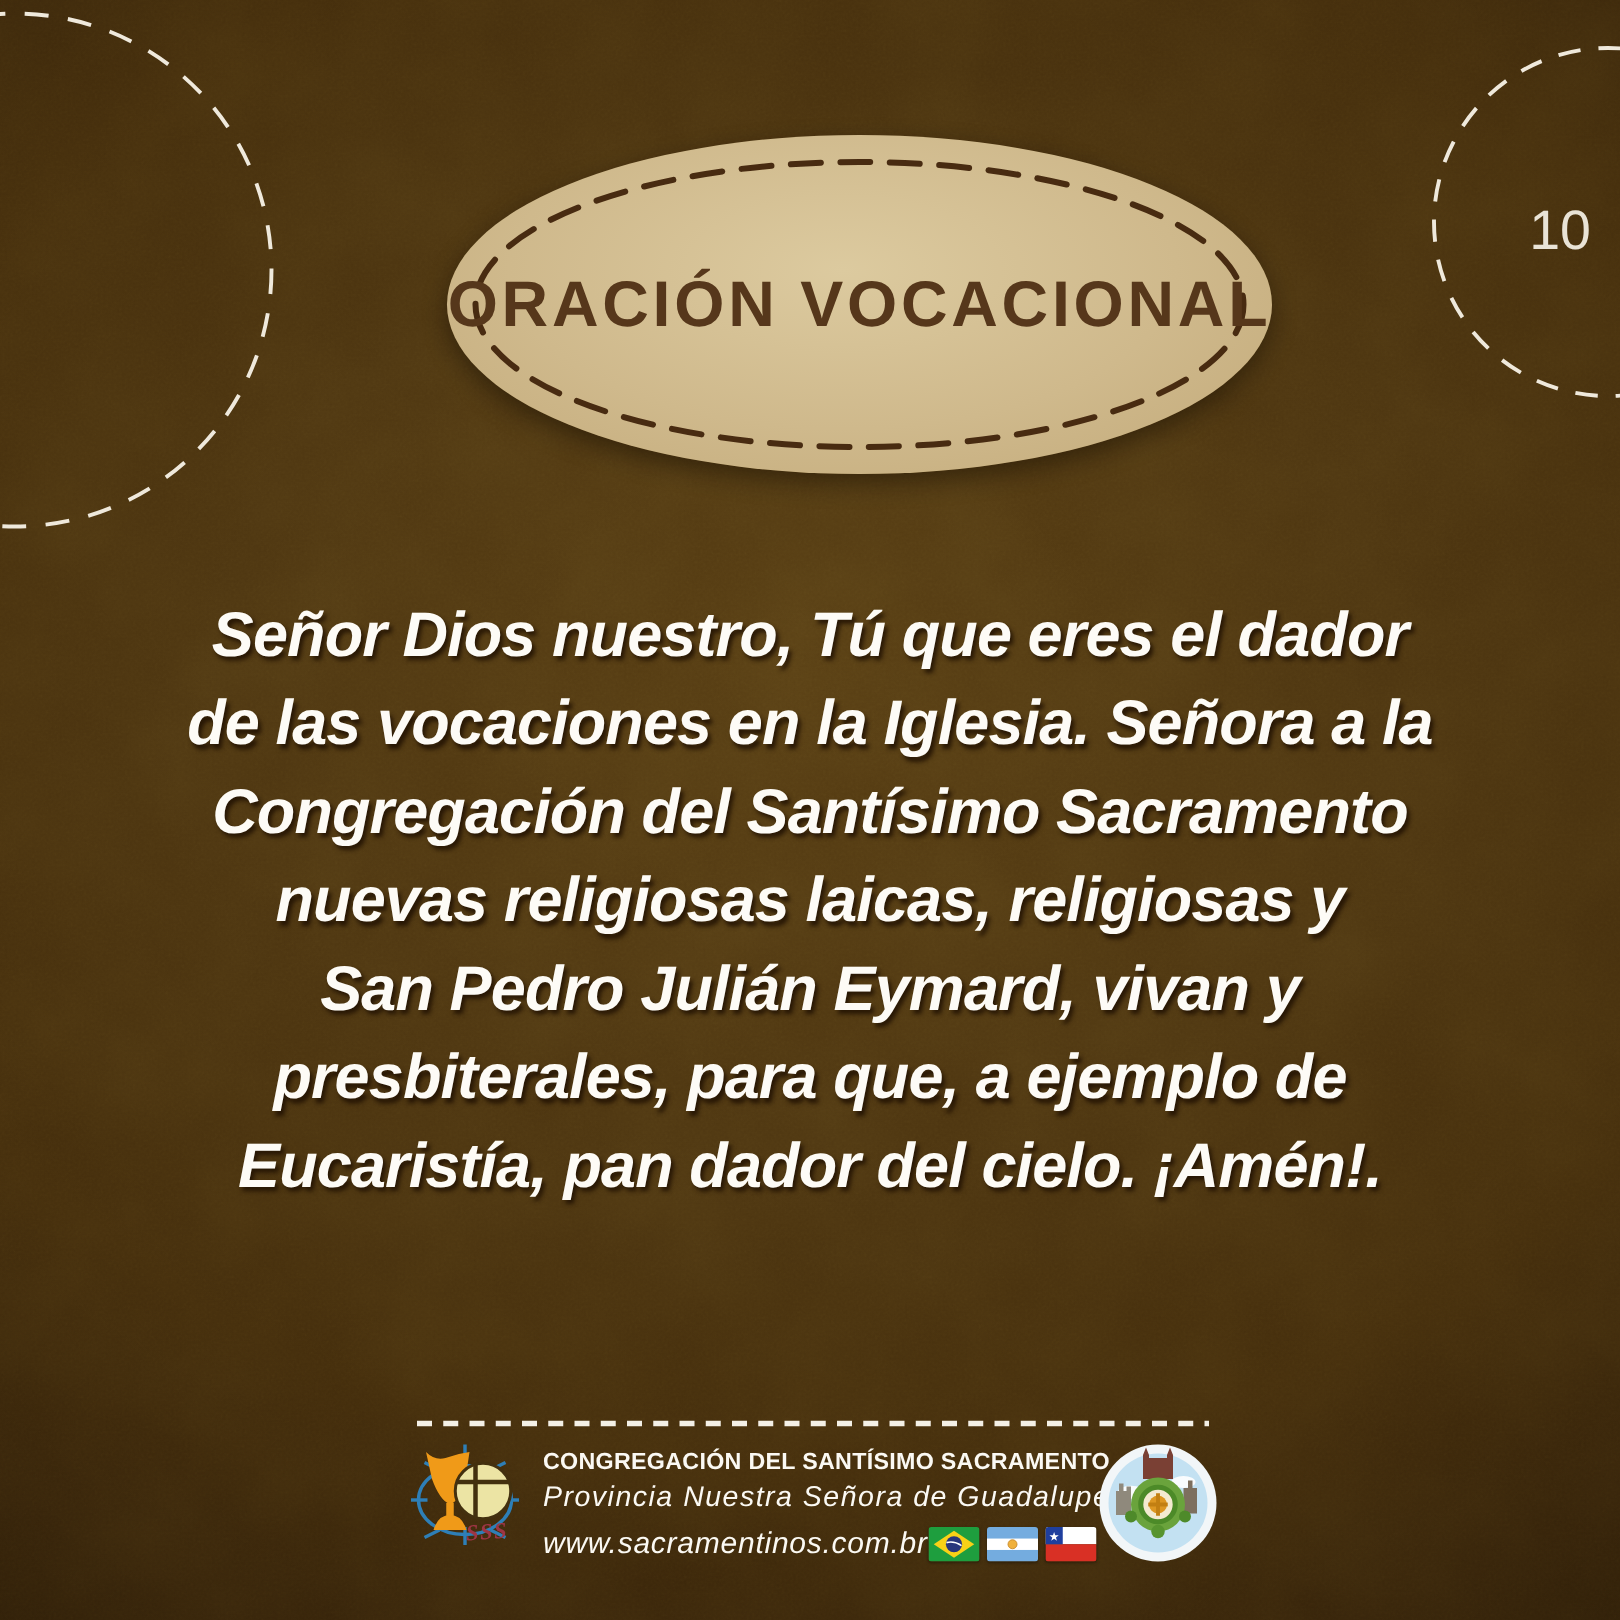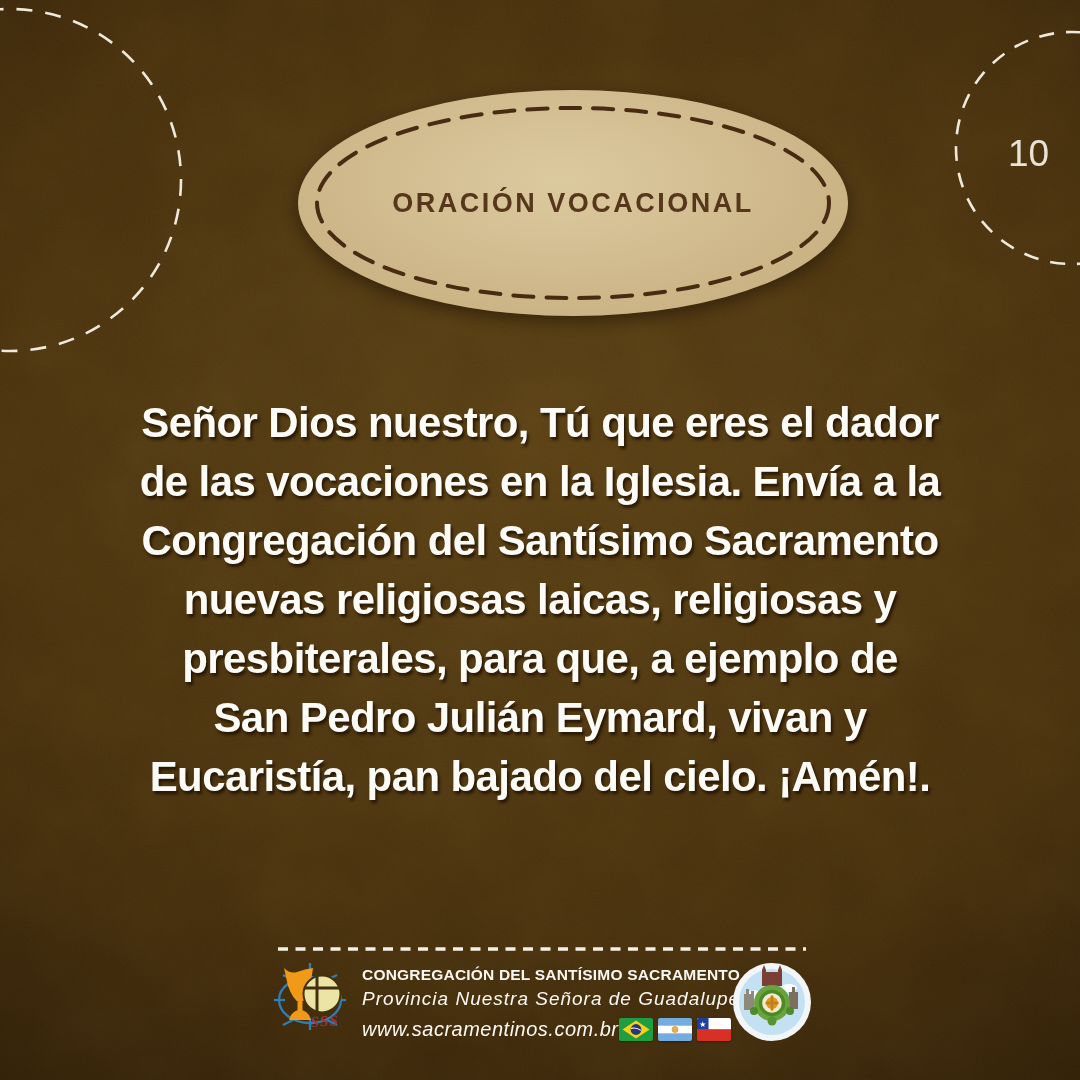--- a/index.html
+++ b/index.html
@@ -20,39 +20,39 @@
   .badge{
     position:absolute;left:298px;top:90px;width:550px;height:226px;
     border-radius:50%;
     background:radial-gradient(ellipse at 48% 40%, #dcca9f 0%, #cfb98c 55%, #c2a978 100%);
     box-shadow:0 6px 16px rgba(15,8,0,.45);
   }
   .badge-dash{position:absolute;inset:0;}
   .badge-text{
     position:absolute;inset:0;display:flex;flex-direction:column;
     align-items:center;justify-content:center;gap:8px;
-    color:#56371b;font-weight:700;font-size:27px;letter-spacing:2.5px;
+    color:#56371b;font-weight:700;font-size:43px;letter-spacing:2.5px;
     text-align:center;
   }
   .badge-text div{line-height:50px;}
 
   
   .page-number{
     position:absolute;left:1008px;top:133px;width:64px;
-    color:#e9e3d6;font-size:37px;font-weight:400;text-align:left;
+    color:#e9e3d6;font-size:37px;font-weight:400;text-align:center;
   }
 
   
   .prayer{
     position:absolute;left:36px;right:36px;top:393px;
     text-align:center;color:#fdfbf6;font-weight:700;font-size:42px;
     line-height:59px;letter-spacing:-0.6px;
     text-shadow:2px 3px 3px rgba(32,16,2,.85);
   }
-  .prayer .line{white-space:nowrap;}
+  .prayer .line{white-space:nowrap;font-style:italic;}
 
   
   .footer{position:absolute;left:270px;top:944px;width:542px;}
   .footer-sep{display:block;}
   .footer-row{display:flex;align-items:center;margin-top:4px;}
   .footer-logo-left{flex:0 0 auto;margin-left:-4px;}
   .footer-texts{flex:1 1 auto;margin-left:8px;color:#fbf9f3;min-width:0;}
   .org-name{font-size:15.5px;font-weight:700;letter-spacing:.2px;line-height:22px;white-space:nowrap;}
   .province{font-size:19px;font-style:italic;letter-spacing:1px;line-height:26px;white-space:nowrap;}
   .site-row{display:flex;align-items:center;margin-top:6px;}
@@ -93,26 +93,26 @@
   <svg class="badge-dash" width="550" height="226" viewBox="0 0 550 226">
     <ellipse cx="275" cy="113" rx="256" ry="95" fill="none" stroke="#482b11" stroke-width="4" stroke-dasharray="20 13" stroke-linecap="round"></ellipse>
   </svg>
   <div class="badge-text">
     <div>ORACIÓN VOCACIONAL</div>
   </div>
 </div>
 
 <div class="prayer">
   <div class="line">Señor Dios nuestro, Tú que eres el dador</div>
-  <div class="line">de las vocaciones en la Iglesia. Envía a la</div>
+  <div class="line">de las vocaciones en la Iglesia. Señora a la</div>
   <div class="line">Congregación del Santísimo Sacramento</div>
   <div class="line">nuevas religiosas laicas, religiosas y</div>
+  <div class="line">San Pedro Julián Eymard, vivan y</div>
   <div class="line">presbiterales, para que, a ejemplo de</div>
-  <div class="line">San Pedro Julián Eymard, vivan y</div>
-  <div class="line">Eucaristía, pan bajado del cielo. ¡Amén!.</div>
+  <div class="line">Eucaristía, pan dador del cielo. ¡Amén!.</div>
 </div>
 
 <div class="footer">
   <svg class="footer-sep" width="542" height="10" viewBox="0 0 542 10">
     <line x1="8" y1="5" x2="536" y2="5" stroke="#f4f0e6" stroke-width="3.6" stroke-dasharray="10 7.5"></line>
   </svg>
 
   <div class="footer-row">
 
     <svg class="footer-logo-left" width="88" height="88" viewBox="0 0 88 88">

